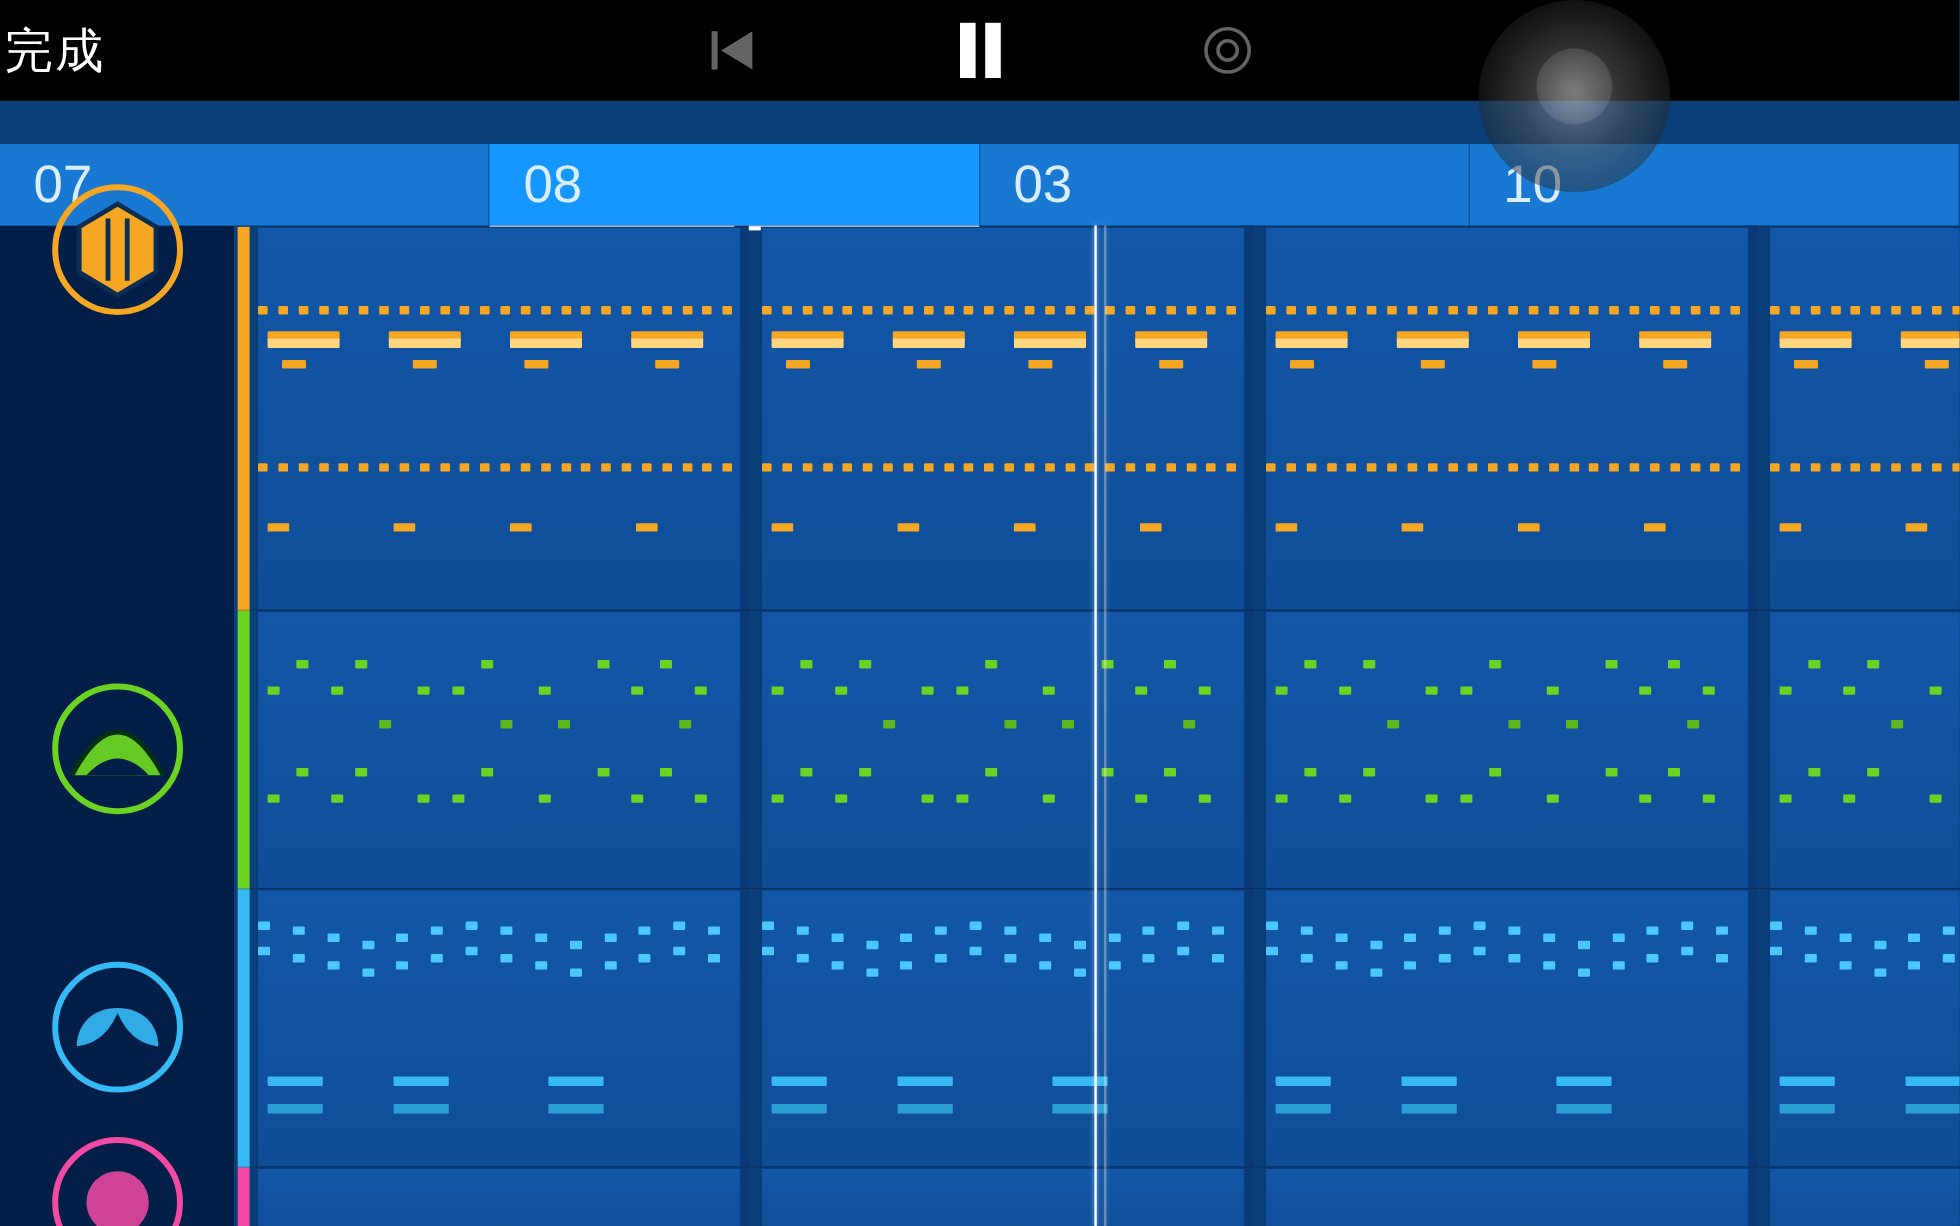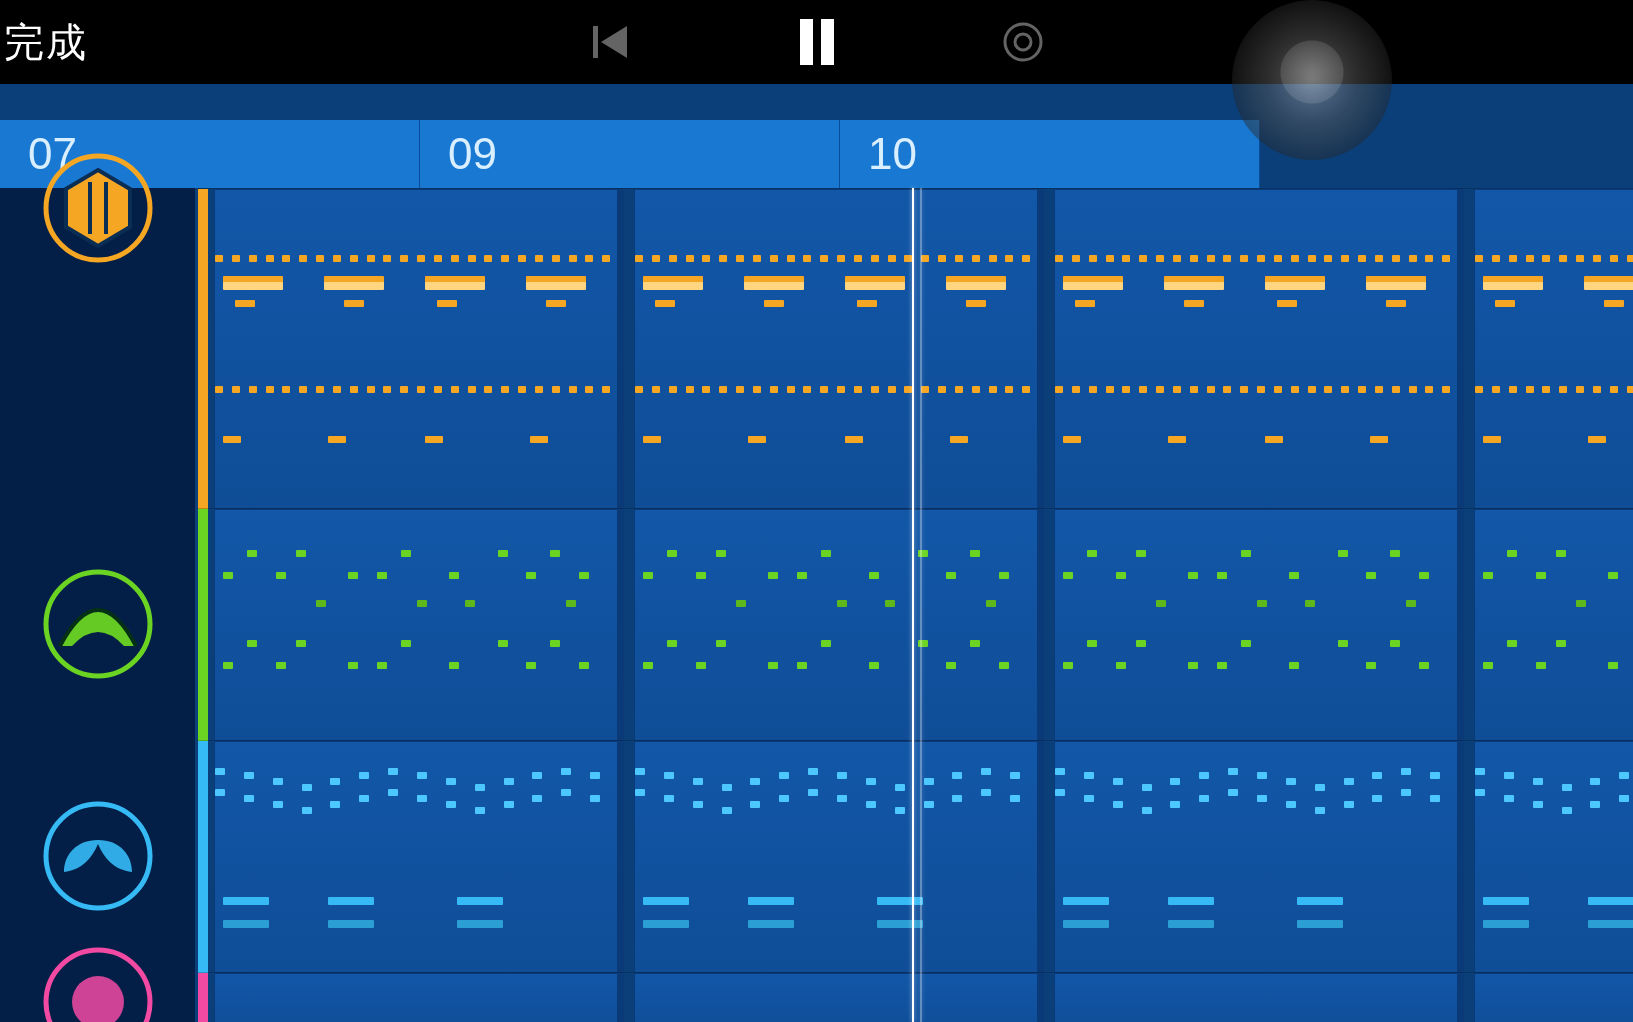--- a/index.html
+++ b/index.html
@@ -162,21 +162,22 @@
       </svg>
     </div>
   </div>
 
   <div class="floating-orb"></div>
 </div>
 
 <div class="ruler" id="ruler">
 
 <div class="bar-cell" style="width: 420px;">07</div>
-    <div class="bar-cell" style="width: 420px;">09</div>
+    <div class="bar-cell current" style="width: 420px;">08</div>
+    <div class="bar-cell" style="width: 420px;">03</div>
     <div class="bar-cell" style="width: 420px;">10</div>
   </div>
 
 <div class="main">
 
   <div class="track-col" id="track-col">
       <div class="track" style="height: 320px;">
         <div class="icon-wrap" style="transform: translateY(-140px);">
           <svg width="112" height="112" viewBox="0 0 112 112">
       <circle cx="56" cy="56" r="52" fill="none" stroke="#f5a623" stroke-width="5"></circle>

